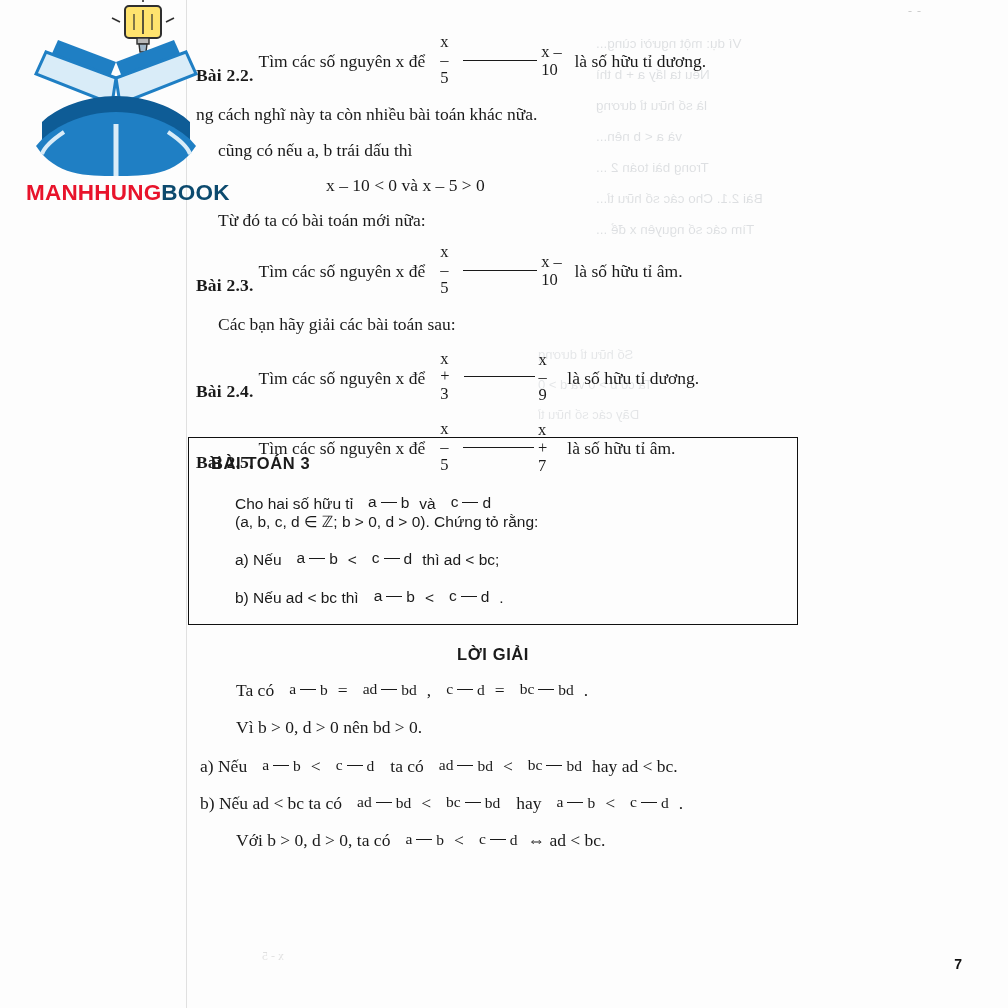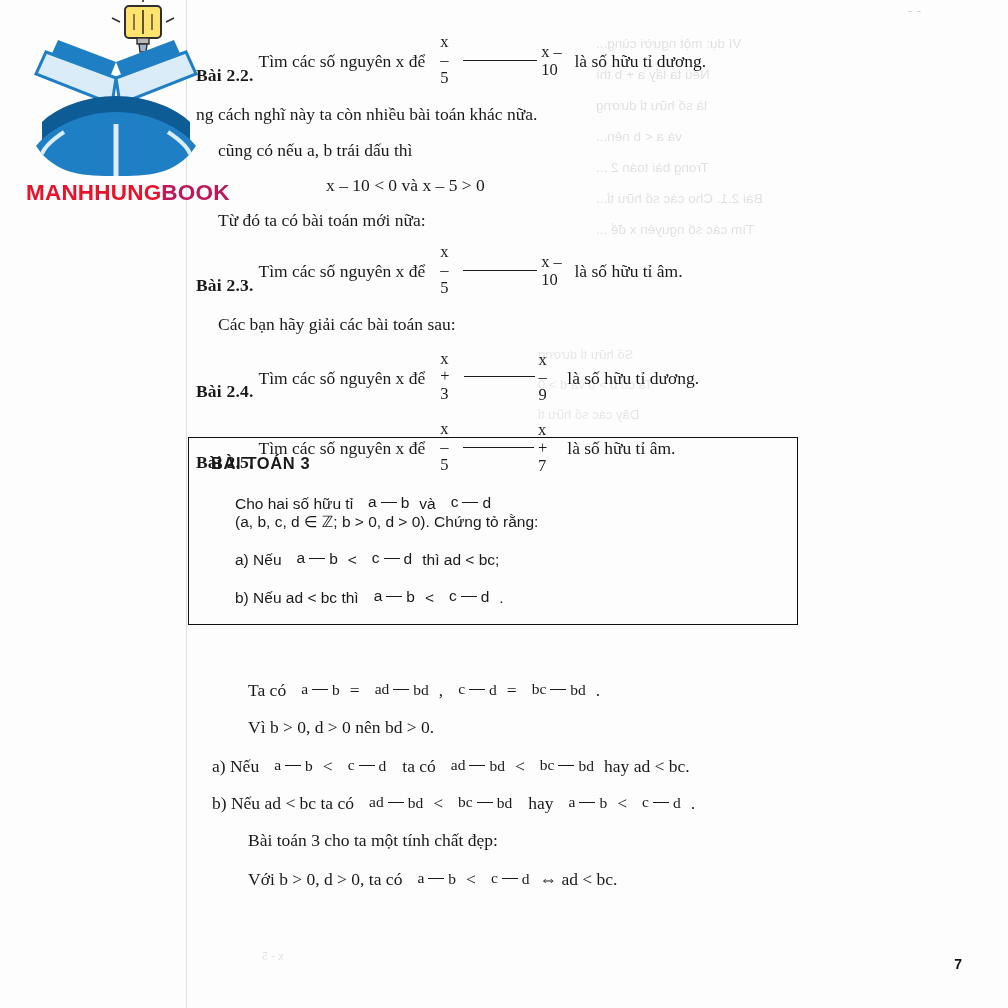--- a/index.html
+++ b/index.html
@@ -97,21 +97,21 @@
     position: absolute;
     left: 10px;
     top: 180px;
     font-family: "Liberation Sans", sans-serif;
     font-weight: bold;
     font-size: 22.5px;
     letter-spacing: .2px;
     white-space: nowrap;
   }
   .logo-text .red { color: #e8132b; margin-top: 35px; }
-  .logo-text .blue { color: #be185d; }
+  .logo-text .blue { color: #0c4a6e; }
 
   
   .content {
     position: absolute;
     left: 196px;
     top: 34px;
     width: 620px;
   }
 
   .line {
@@ -191,21 +191,21 @@
     width: 610px;
     text-align: center;
     font-family: "Liberation Sans", sans-serif;
     font-weight: bold;
     font-size: 16.5px;
     letter-spacing: .6px;
   }
 
   .solution {
     position: absolute;
-    left: 212px;
+    left: 200px;
     top: 680px;
     width: 620px;
     text-align: right;
   }
   .sline {
     font-size: 17.5px;
     display: flex;
     align-items: center;
     flex-wrap: wrap;
     margin: 0 0 16px 0;
@@ -383,20 +383,21 @@
       <span class="txt">&lt;</span>
       <span class="frac sm">
         <span class="num">c</span>
         <span class="bar"></span>
         <span class="den">d</span>
       </span>
       <span class="txt">.</span>
     </div>
   </div>
 
+  <div class="solution-title">LỜI GIẢI</div>
 
   <div class="solution">
 
     <div class="sline" style="padding-left:36px;">
       <span class="txt">Ta có</span>
       <span class="frac sm">
         <span class="num">a</span>
         <span class="bar"></span>
         <span class="den">b</span>
       </span>
@@ -474,23 +475,20 @@
       </span>
       <span class="txt">&lt;</span>
       <span class="frac sm">
         <span class="num">c</span>
         <span class="bar"></span>
         <span class="den">d</span>
       </span>
       <span class="txt">.</span>
     </div>
 
-    <div class="sline" style="padding-left:36px; margin-bottom:18px;">
-      <span class="txt">Bài toán 3 cho ta một tính chất đẹp:</span>
-    </div>
 
     <div class="sline" style="padding-left:36px;">
       <span class="txt">Với b &gt; 0, d &gt; 0, ta có</span>
       <span class="frac sm">
         <span class="num">a</span>
         <span class="bar"></span>
         <span class="den">b</span>
       </span>
       <span class="txt">&lt;</span>
       <span class="frac sm">

